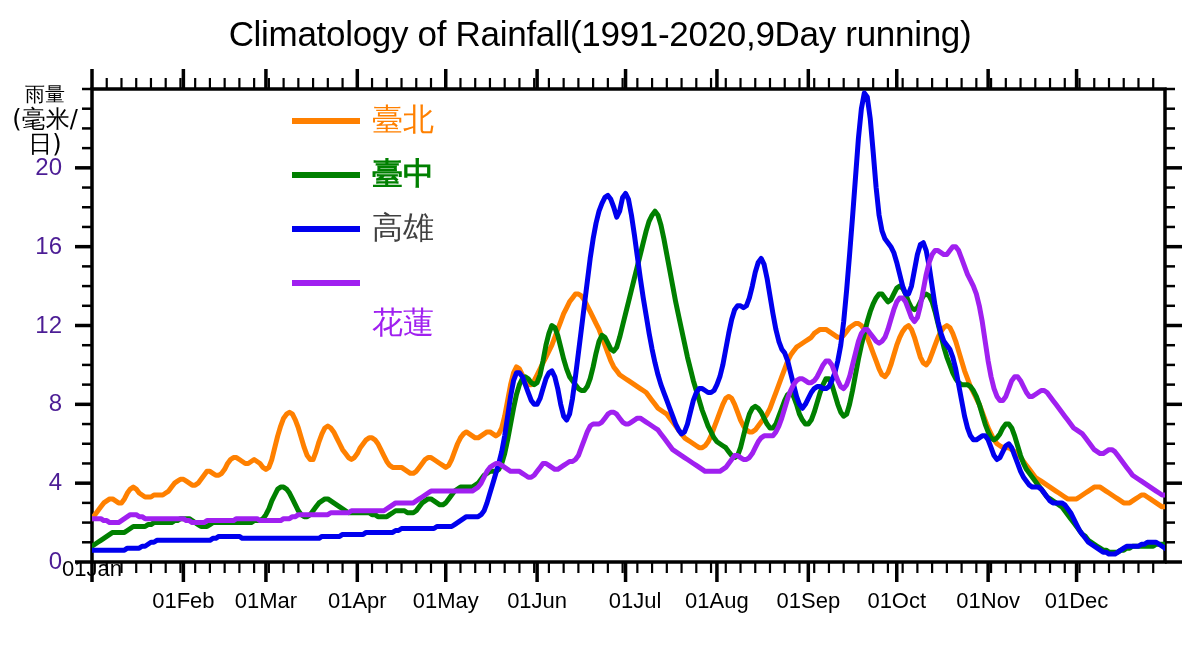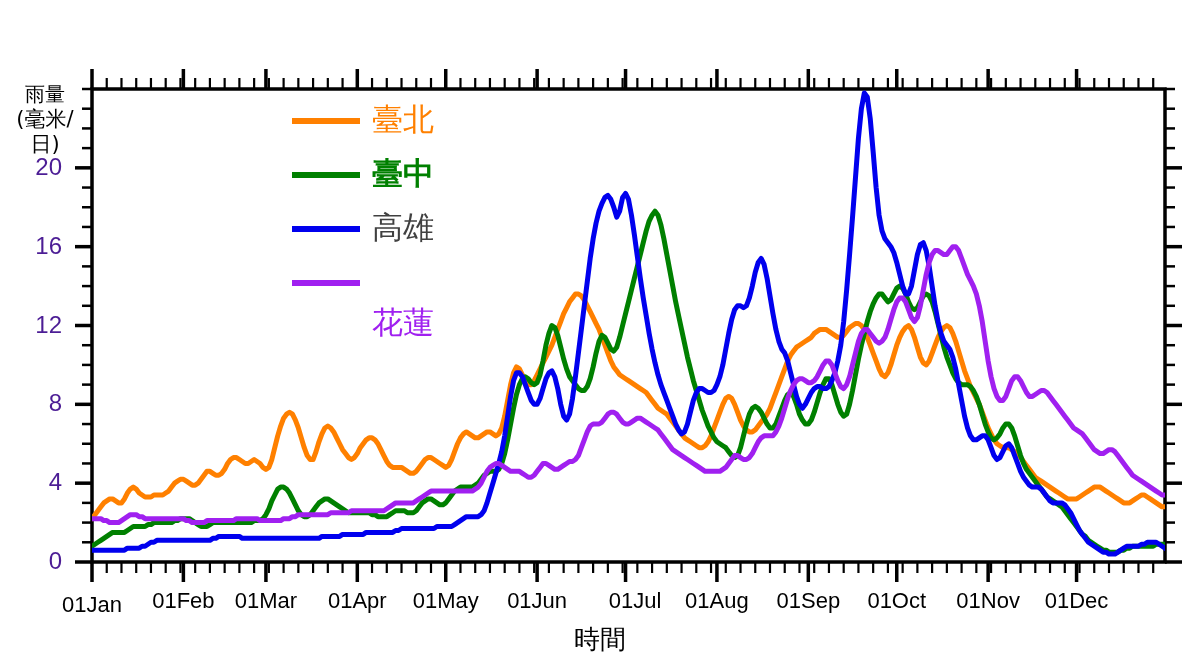--- a/index.html
+++ b/index.html
@@ -20,21 +20,21 @@
     letter-spacing:-0.3px;
     font-family:"Liberation Sans", sans-serif;
   }
 
   #ylabel-block{
     position:absolute;left:2px;top:82px;width:86px;
     text-align:center;
     font-size:20px;line-height:25px;color:#000;
     font-family:"DejaVu Sans", sans-serif;
   }
-  #ylabel-unit{font-size:21px;}
+  #ylabel-unit{font-size:24px;}
 
   #xlabel{
     position:absolute;left:0;top:622px;width:1200px;
     text-align:center;font-size:26px;color:#000;
     font-family:"DejaVu Sans", sans-serif;
   }
 
   svg#plot{position:absolute;left:0;top:0;}
 
   .ytick-label{
@@ -53,27 +53,27 @@
     font-size:31px;
     font-family:"DejaVu Sans", sans-serif;
     line-height:31px;
   }
 </style>
 </head>
 <body>
 
 <div id="root">
 
+  <div id="chart-title">Climatology of Rainfall(1991-2020,9Day running)</div>
 
   <div id="ylabel-block">
     <div>雨量</div>
     <div id="ylabel-unit">(毫米/日)</div>
   </div>
 
-  <div id="xlabel">時間</div>
 
   <svg id="plot" width="1200" height="659">
     <g id="axes-layer">
         <rect x="92" y="89" width="1073" height="473" fill="none" stroke="#000000" stroke-width="3.5"></rect>
         <line x1="75" y1="562" x2="92" y2="562" stroke="#000000" stroke-width="3.5"></line>
         <line x1="1165" y1="562" x2="1182" y2="562" stroke="#000000" stroke-width="3.5"></line>
         <line x1="82" y1="542.2916666666666" x2="92" y2="542.2916666666666" stroke="#000000" stroke-width="2.5"></line>
         <line x1="1165" y1="542.2916666666666" x2="1175" y2="542.2916666666666" stroke="#000000" stroke-width="2.5"></line>
         <line x1="82" y1="522.5833333333334" x2="92" y2="522.5833333333334" stroke="#000000" stroke-width="2.5"></line>
         <line x1="1165" y1="522.5833333333334" x2="1175" y2="522.5833333333334" stroke="#000000" stroke-width="2.5"></line>
@@ -299,21 +299,21 @@
 
   <div id="ytick-layer">
       <div class="ytick-label" style="left: 10px; width: 52px; top: 547px;">0</div>
       <div class="ytick-label" style="left: 10px; width: 52px; top: 468.167px;">4</div>
       <div class="ytick-label" style="left: 10px; width: 52px; top: 389.333px;">8</div>
       <div class="ytick-label" style="left: 10px; width: 52px; top: 310.5px;">12</div>
       <div class="ytick-label" style="left: 10px; width: 52px; top: 231.667px;">16</div>
       <div class="ytick-label" style="left: 10px; width: 52px; top: 152.833px;">20</div>
     </div>
   <div id="xtick-layer">
-      <div class="xtick-label" style="width: 120px; left: 32px; top: 592px; text-align: center;">01Jan</div>
+      <div class="xtick-label" style="width: 120px; left: 32px; top: 556px; text-align: center;">01Jan</div>
       <div class="xtick-label" style="width: 120px; left: 123.382px; top: 588px;">01Feb</div>
       <div class="xtick-label" style="width: 120px; left: 205.92px; top: 588px;">01Mar</div>
       <div class="xtick-label" style="width: 120px; left: 297.302px; top: 588px;">01Apr</div>
       <div class="xtick-label" style="width: 120px; left: 385.736px; top: 588px;">01May</div>
       <div class="xtick-label" style="width: 120px; left: 477.118px; top: 588px;">01Jun</div>
       <div class="xtick-label" style="width: 139px; left: 565.552px; top: 588px;">01Jul</div>
       <div class="xtick-label" style="width: 120px; left: 656.934px; top: 588px;">01Aug</div>
       <div class="xtick-label" style="width: 120px; left: 748.316px; top: 588px;">01Sep</div>
       <div class="xtick-label" style="width: 120px; left: 836.75px; top: 588px;">01Oct</div>
       <div class="xtick-label" style="width: 120px; left: 928.132px; top: 588px;">01Nov</div>

